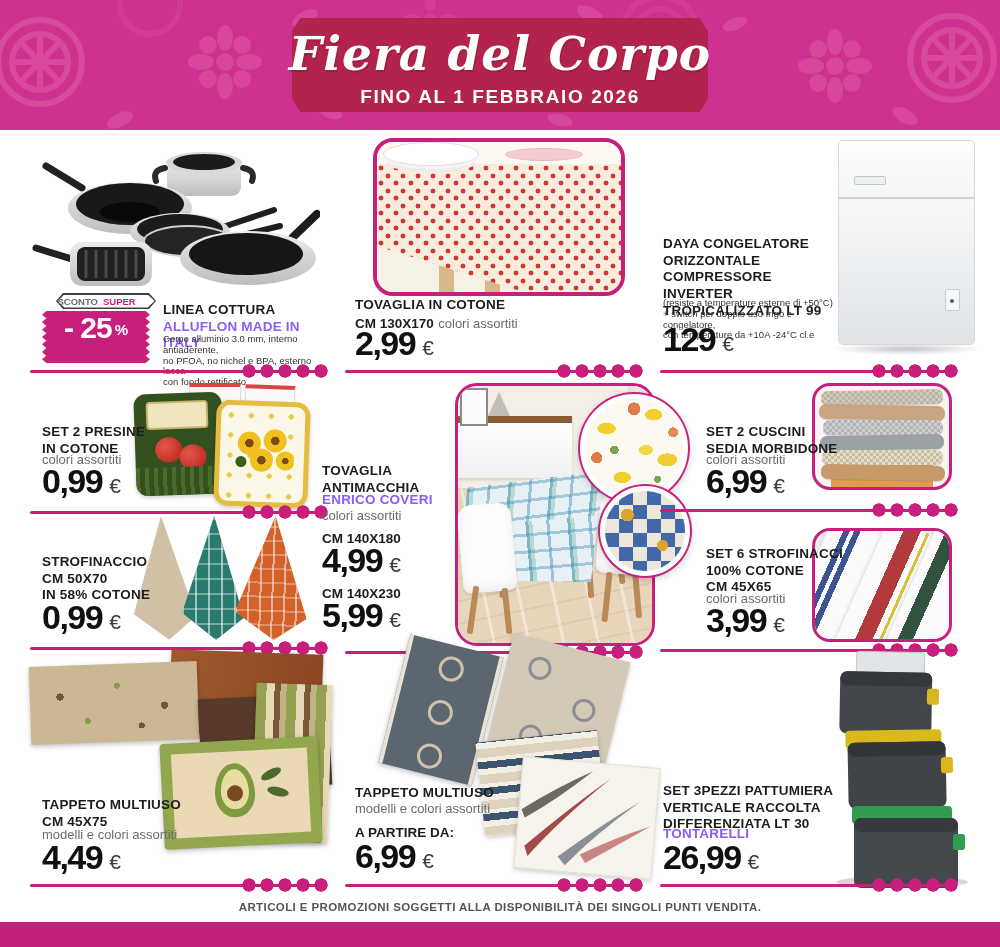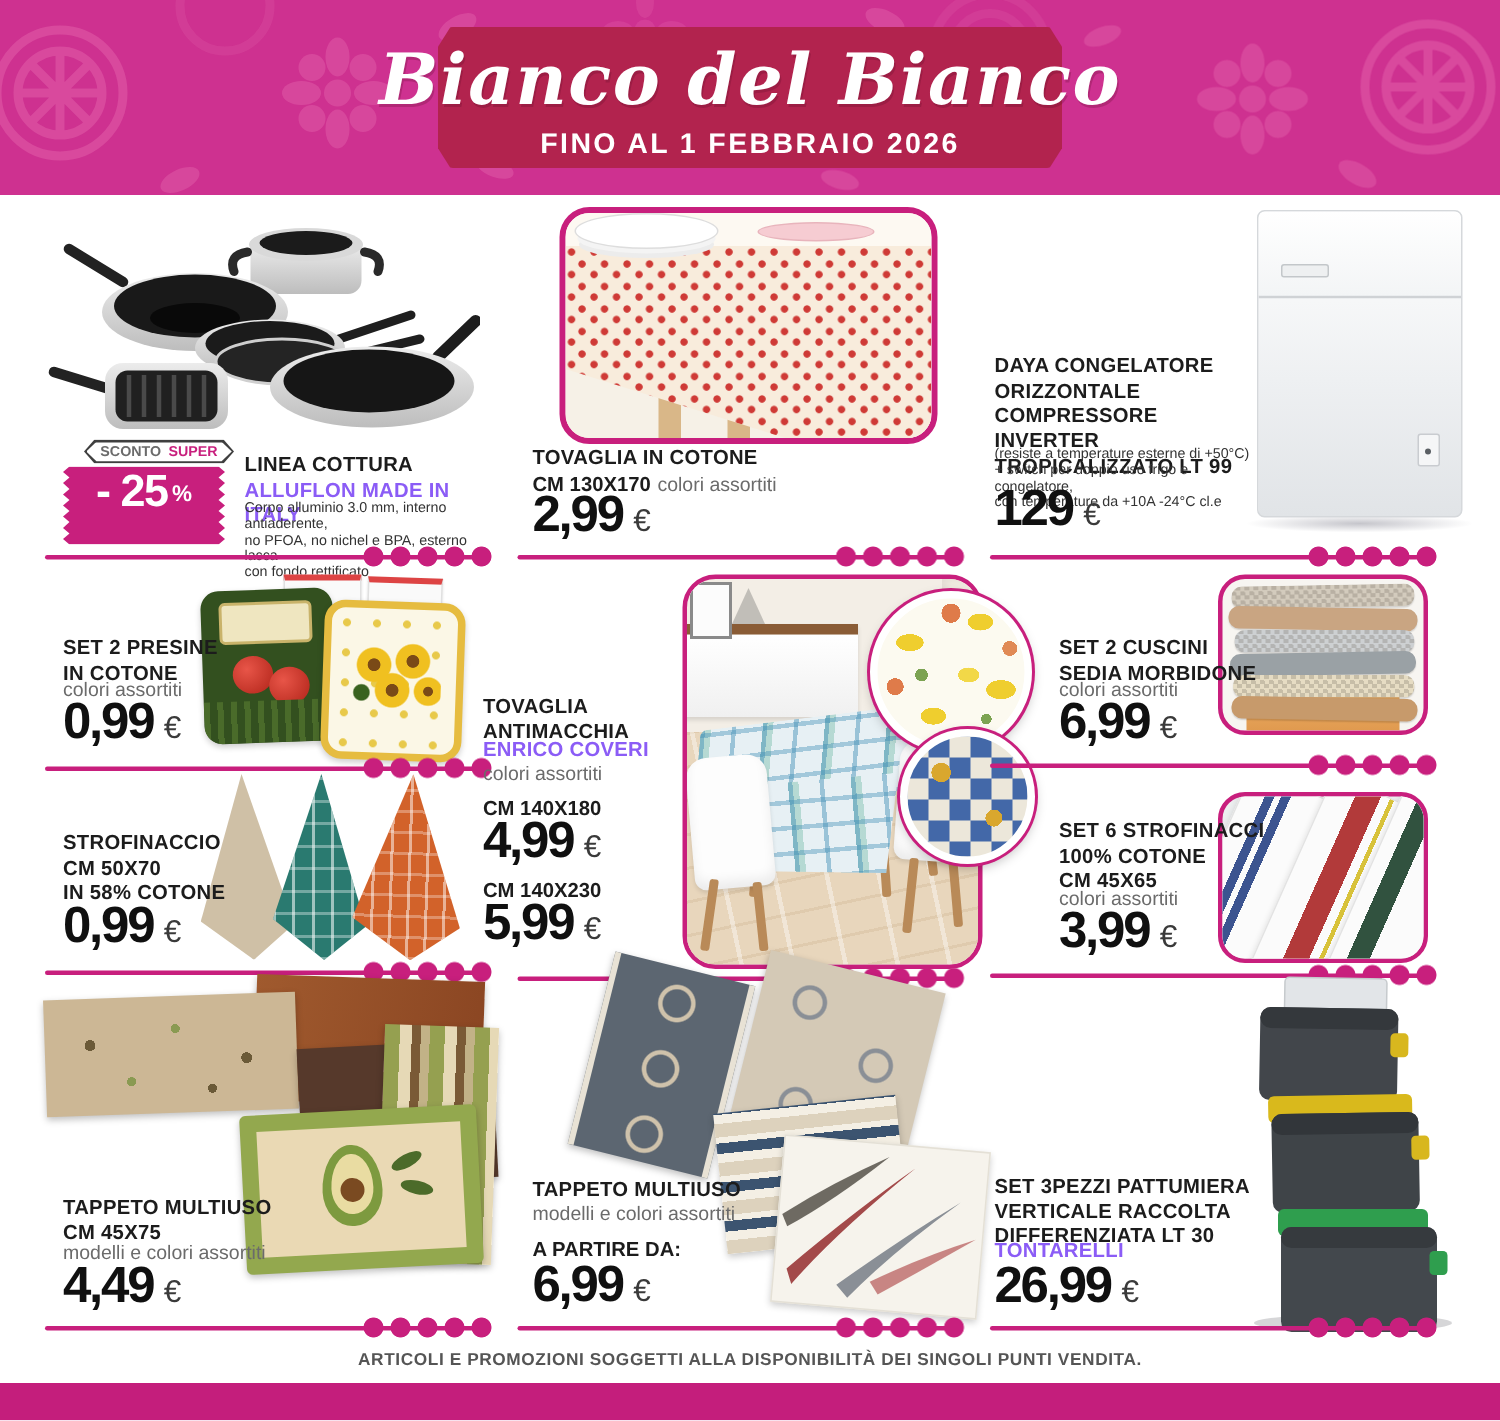--- a/index.html
+++ b/index.html
@@ -32,21 +32,21 @@
   
   .divider{position:absolute;height:14px}
   .dl{position:absolute;left:0;right:4px;top:6px;height:2.5px;background:#c81f7d;border-radius:2px}
   .dd{position:absolute;right:0;top:0;width:90px;height:14px;
       background:radial-gradient(circle,#c81f7d 6.4px,rgba(0,0,0,0) 6.9px) 0 0/18px 14px repeat-x}
 
   
   .tag{position:absolute;left:56px;top:293px;width:100px;height:16px;background:#3f3f3f;
        clip-path:polygon(7% 0,93% 0,100% 50%,93% 100%,7% 100%,0 50%);padding:1.5px}
   .tag-in{width:100%;height:100%;background:#fff;clip-path:polygon(7% 0,93% 0,100% 50%,93% 100%,7% 100%,0 50%);
-          display:flex;align-items:center;justify-content:center;gap:5px;font-size:9.5px;font-weight:bold}
+          display:flex;align-items:center;gap:5px;font-size:9.5px;font-weight:bold}
   .tag-plain{color:#6b6b6b}.tag-accent{color:#c81f7d}
   .disc{position:absolute;left:42px;top:311px;width:108px;height:52px;background:#c81f7d;color:#fff;
         display:flex;align-items:flex-start;justify-content:center;
         clip-path:polygon(4% 0,96% 0,100% 7%,96% 14%,100% 21%,96% 29%,100% 36%,96% 43%,100% 50%,96% 57%,100% 64%,96% 71%,100% 79%,96% 86%,100% 93%,96% 100%,4% 100%,0 93%,4% 86%,0 79%,4% 71%,0 64%,4% 57%,0 50%,4% 43%,0 36%,4% 29%,0 21%,4% 14%,0 7%)}
   .disc b{font-size:30px;letter-spacing:-1px}
   .disc i{font-style:normal;font-size:15px;font-weight:bold;margin-left:3px;margin-top:10px}
 
   
   .img-frame{position:absolute;border:4px solid #c81f7d;border-radius:20px;overflow:hidden;background:#fdfaf4}
   .img-frame3{position:absolute;border:3px solid #c81f7d;border-radius:18px;overflow:hidden;background:#f7f5f1}
@@ -240,21 +240,21 @@
         <ellipse cx="305" cy="18" rx="14" ry="7" transform="rotate(-30 305 18)"></ellipse>
         <ellipse cx="590" cy="14" rx="14" ry="7" transform="rotate(25 590 14)"></ellipse>
         <ellipse cx="735" cy="24" rx="13" ry="6" transform="rotate(-20 735 24)"></ellipse>
         <ellipse cx="905" cy="116" rx="14" ry="7" transform="rotate(30 905 116)"></ellipse>
         <ellipse cx="330" cy="112" rx="13" ry="6" transform="rotate(20 330 112)"></ellipse>
         <ellipse cx="120" cy="120" rx="14" ry="7" transform="rotate(-25 120 120)"></ellipse>
         <ellipse cx="560" cy="120" rx="13" ry="6" transform="rotate(15 560 120)"></ellipse>
       </g>
     </svg>
     <div class="ribbon"></div>
-    <div class="h-title">Bianco del Bianco</div>
+    <div class="h-title">Fiera del Corpo</div>
     <div class="h-sub">FINO AL 1 FEBBRAIO 2026</div>
   </div>
 
   <div class="abs" style="left:30px;top:138px;width:290px;height:152px">
     <svg width="290" height="152" viewBox="0 0 290 152">
       <defs>
         <linearGradient id="sil" x1="0" y1="0" x2="0" y2="1">
           <stop offset="0" stop-color="#ececec"></stop>
             <stop offset="1" stop-color="#bdbdbd"></stop>
         </linearGradient>

